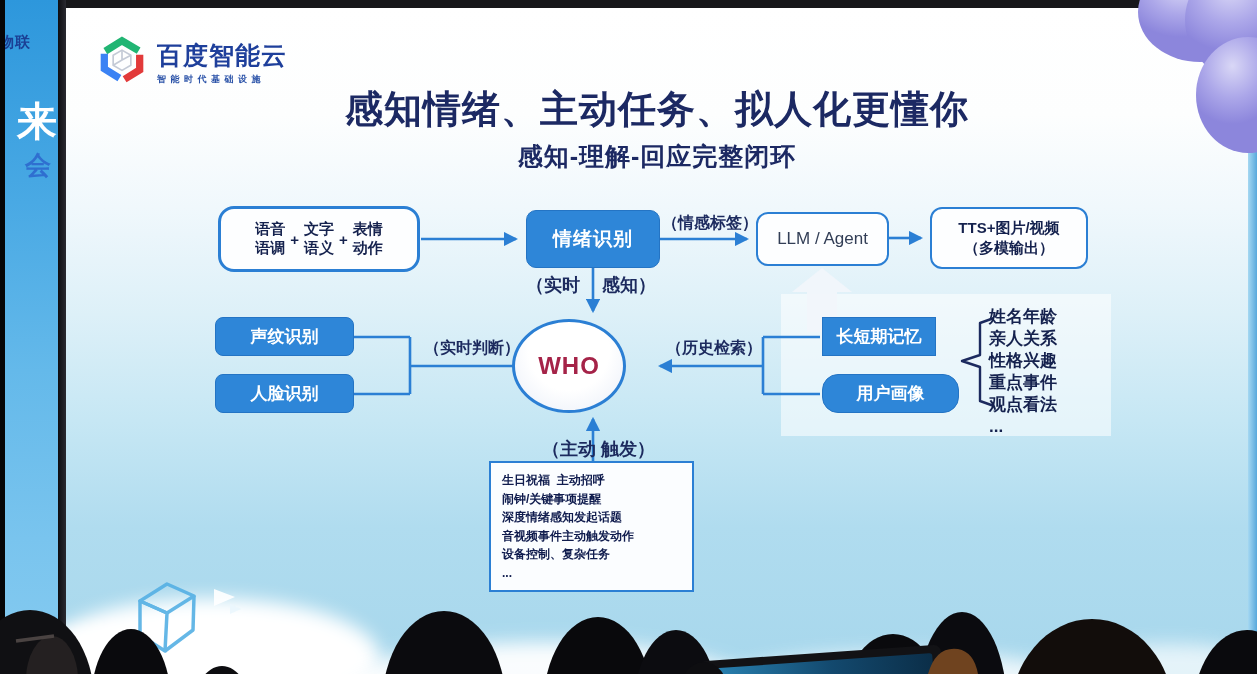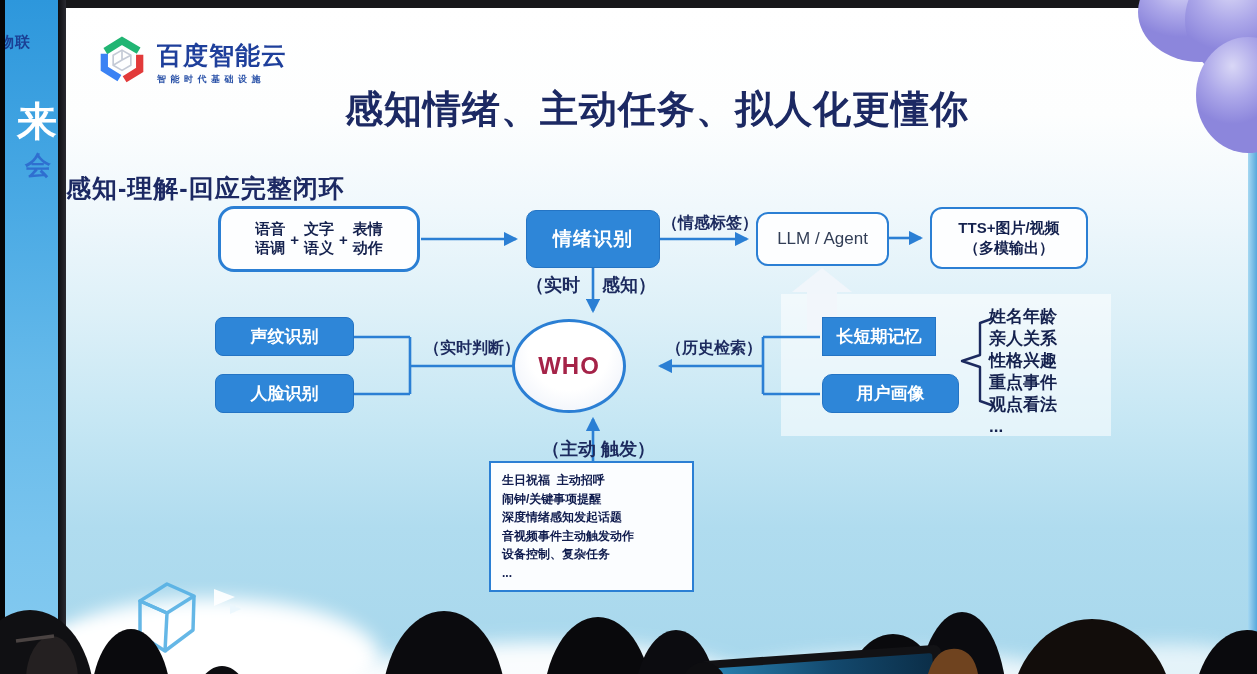--- a/index.html
+++ b/index.html
@@ -33,22 +33,22 @@
 
   
   .cloud { background:#ffffff; border-radius:50%; filter:blur(9px); z-index:2; }
 
   
   .title {
     left:66px; top:84px; width:1182px; text-align:center; z-index:4;
     font-size:38px; font-weight:bold; color:#1c2963; letter-spacing:1px;
   }
   .subtitle {
-    left:66px; top:140px; width:1182px; text-align:left; z-index:4;
-    font-size:25px; font-weight:bold; color:#1c2963; letter-spacing:1px;margin-top:32px;
+    left:66px; top:140px; width:1182px; text-align:center; z-index:4;
+    font-size:25px; font-weight:bold; color:#1c2963; letter-spacing:1px;
   }
 
   
   .logo-wrap { left:96px; top:34px; display:flex; align-items:flex-end; gap:9px; z-index:4; }
   .brand { font-size:25px; font-weight:bold; color:#1e3f9b; letter-spacing:1px; line-height:1.1; margin-top:4px; }
   .tagline { font-size:9px; font-weight:bold; color:#2a52a8; letter-spacing:4.5px; margin-top:4px; }
 
   
   .node { z-index:4; display:flex; align-items:center; justify-content:center; }
   .white-node { background:#fdfeff; border:2.5px solid #2b7fd4; color:#15224e; }
@@ -60,21 +60,21 @@
   .inputs-box .plus { font-size:15px; }
 
   .emotion-box { left:526px; top:210px; width:134px; height:58px; border-radius:10px; font-size:19px; letter-spacing:1px; }
   .llm-box { left:756px; top:212px; width:133px; height:54px; border-radius:12px; font-size:17px; color:#323e56; }
   .tts-box { left:930px; top:207px; width:158px; height:62px; border-radius:12px;
     font-size:15px; font-weight:bold; text-align:center; padding:0 12px; line-height:1.35; }
 
   .voice-box { left:215px; top:317px; width:139px; height:39px; border-radius:8px; font-size:17px; }
   .face-box  { left:215px; top:374px; width:139px; height:39px; border-radius:8px; font-size:17px; }
   .memory-box{ left:822px; top:317px; width:114px; height:39px; border-radius:0; font-size:17px; }
-  .profile-box{left:822px; top:374px; width:137px; height:39px; border-radius:10px; font-size:17px; }
+  .profile-box{left:822px; top:374px; width:137px; height:39px; border-radius:16px; font-size:17px; }
 
   .who-circle {
     left:512px; top:319px; width:114px; height:94px; border-radius:50%; z-index:4;
     background:radial-gradient(circle at 50% 32%, #ffffff 50%, #f2f5fb 78%, #e3e9f5 100%);
     border:3px solid #2b7fd4; display:flex; align-items:center; justify-content:center;
     font-size:24px; font-weight:bold; color:#a52348; letter-spacing:1px;
   }
 
   .memory-panel { left:781px; top:294px; width:330px; height:142px;
     background:rgba(255,255,255,0.55); z-index:2; }

